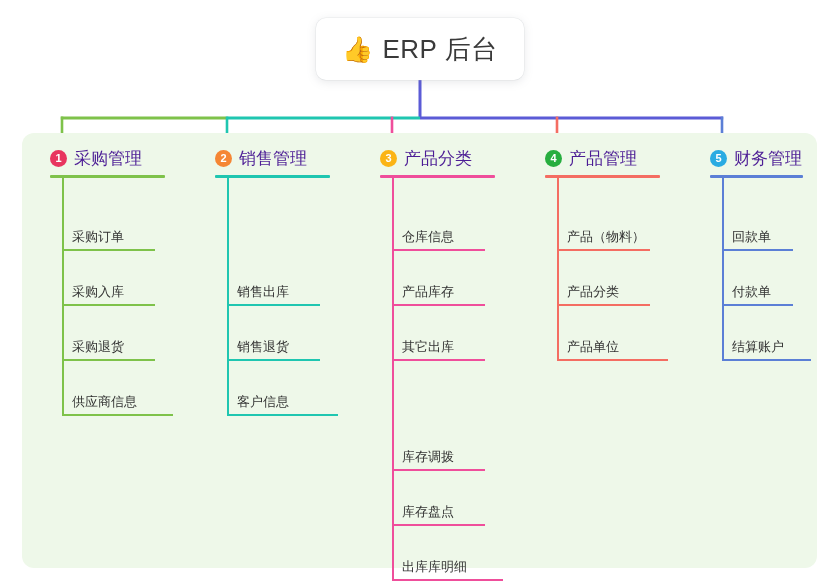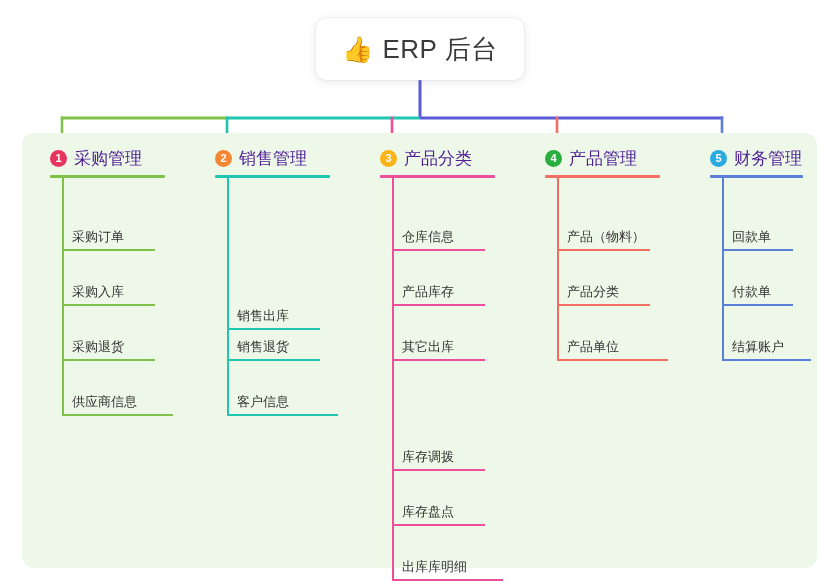--- a/index.html
+++ b/index.html
@@ -128,21 +128,21 @@
           <div class="leaf-underline" style="background: rgb(126, 194, 74); width: 110px;"></div>
         </div>
       </div>
       <div class="col" style="left: 193px; width: 150px; height: 100%;">
         <div class="col-head">
           <span class="badge" style="background: rgb(245, 134, 52);">2</span>
           <span class="col-title">销售管理</span>
         </div>
         <div class="col-underline" style="background: rgb(31, 198, 176); width: 115px;"></div>
         <div class="leaf-stem" style="top: 45px; height: 238px; background: rgb(31, 198, 176);"></div>
-        <div class="leaf" style="left: 0px; top: 118px; width: 150px; height: 55px; margin-top: 24px;">
+        <div class="leaf" style="left: 0px; top: 118px; width: 150px; height: 55px;">
           <span class="leaf-label">销售出库</span>
           <div class="leaf-underline" style="background: rgb(31, 198, 176); width: 92px;"></div>
         </div>
         <div class="leaf" style="left: 0px; top: 173px; width: 150px; height: 55px;">
           <span class="leaf-label">销售退货</span>
           <div class="leaf-underline" style="background: rgb(31, 198, 176); width: 92px;"></div>
         </div>
         <div class="leaf" style="left: 0px; top: 228px; width: 150px; height: 55px;">
           <span class="leaf-label">客户信息</span>
           <div class="leaf-underline" style="background: rgb(31, 198, 176); width: 110px;"></div>

